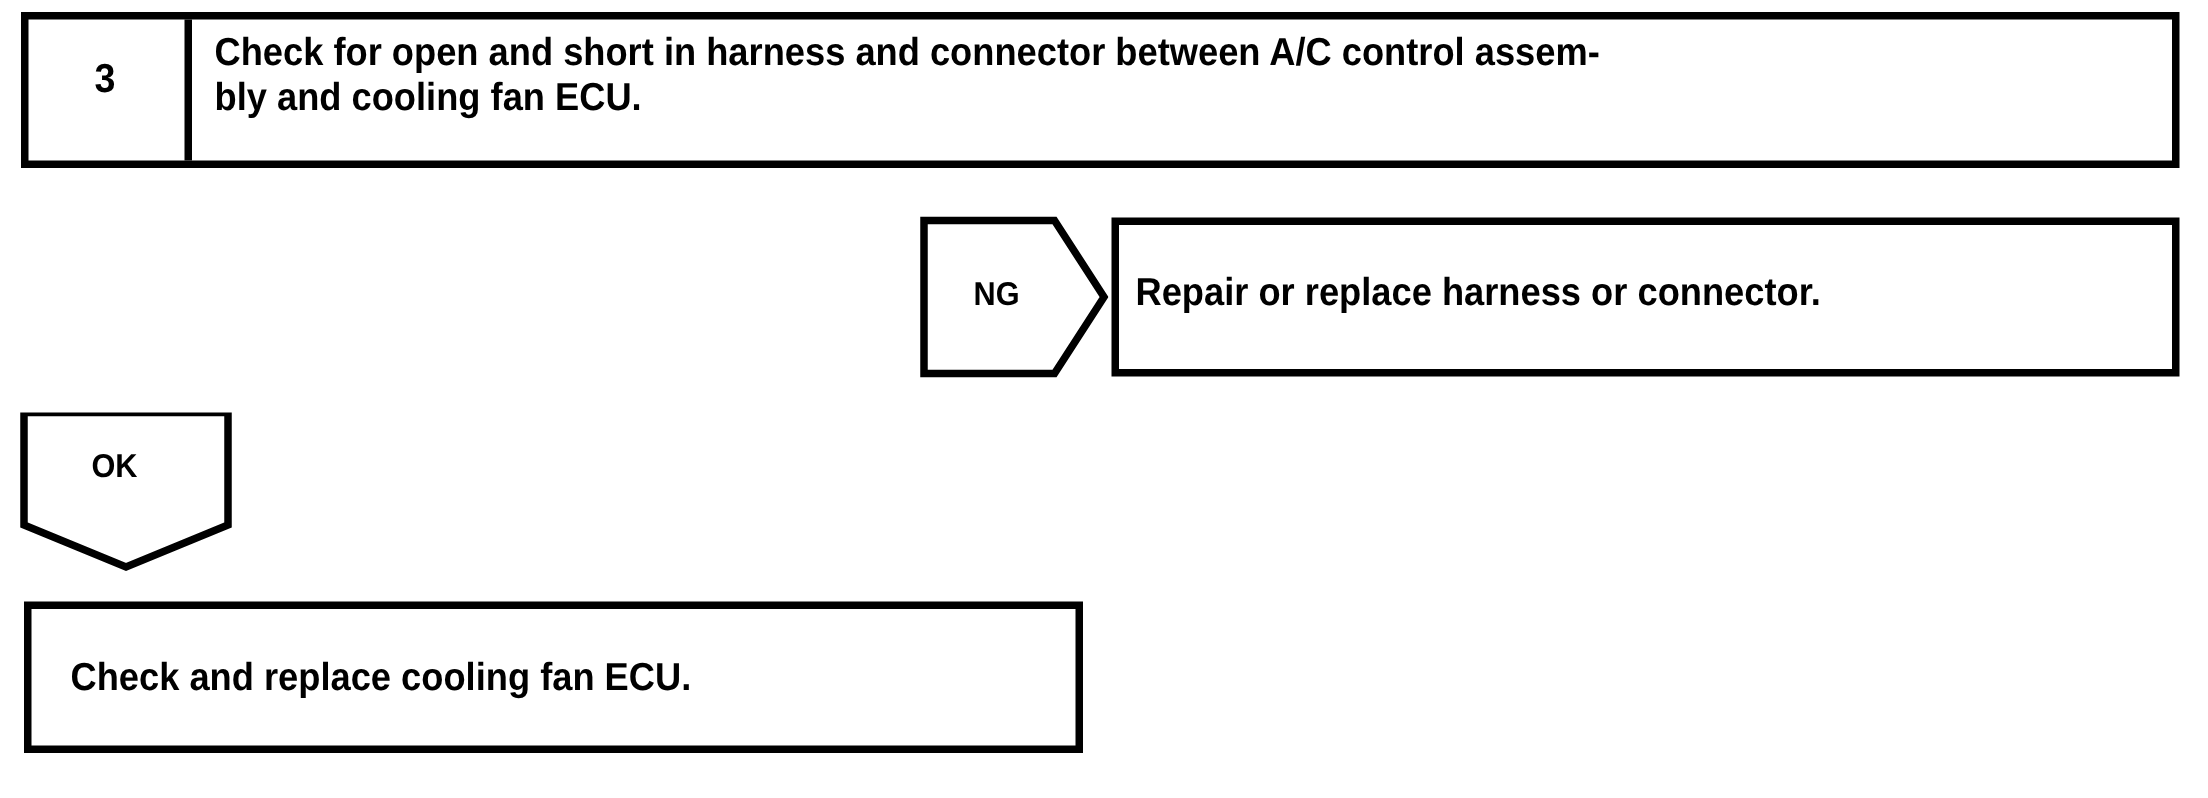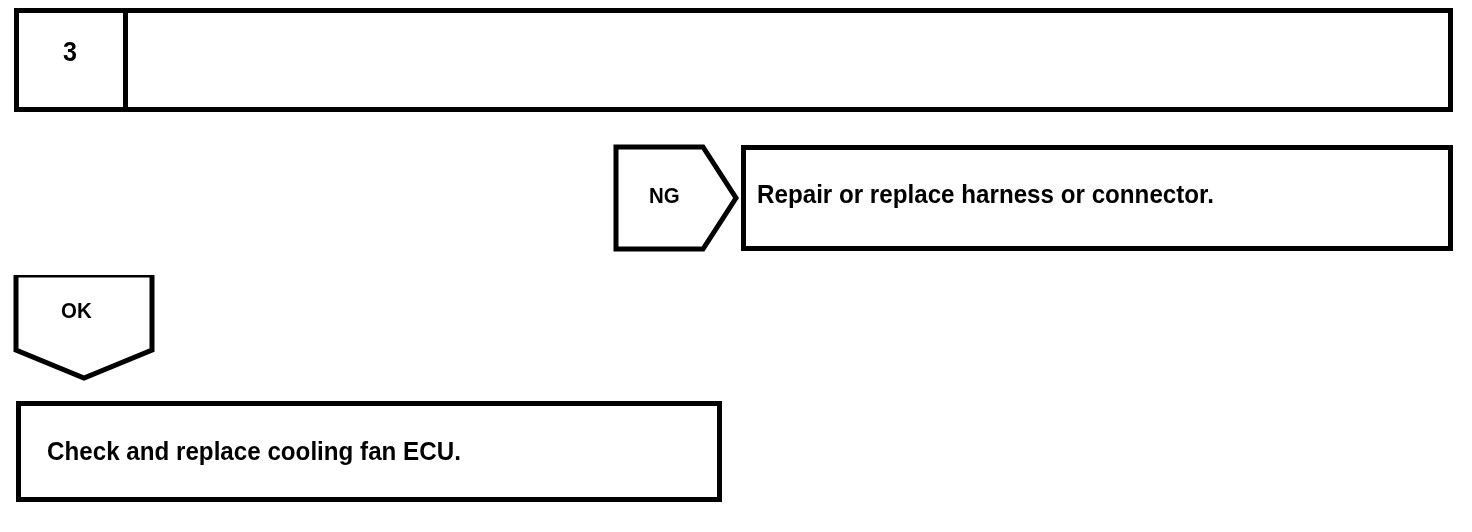--- a/index.html
+++ b/index.html
@@ -142,20 +142,24 @@
 </style>
 </head>
 <body>
 
 <div id="page">
 
   <div id="step-row">
     <div id="step-number-cell">
       <span class="txt num">3</span>
     </div>
+    <div id="step-text">
+      <div class="txt">Check for open and short in harness and connector between A/C control assem-</div>
+      <div class="txt">bly and cooling fan ECU.</div>
+    </div>
   </div>
 
   <div id="ng-arrow">
     <svg width="126" height="108" viewBox="0 0 126 108" aria-hidden="true">
       <polygon points="3,3 90,3 123,54 90,105 3,105" fill="#ffffff" stroke="#000000" stroke-width="5" stroke-linejoin="miter"></polygon>
     </svg>
   </div>
   <div id="ng-label" class="txt">NG</div>
 
   <div id="ng-result-box"></div>

